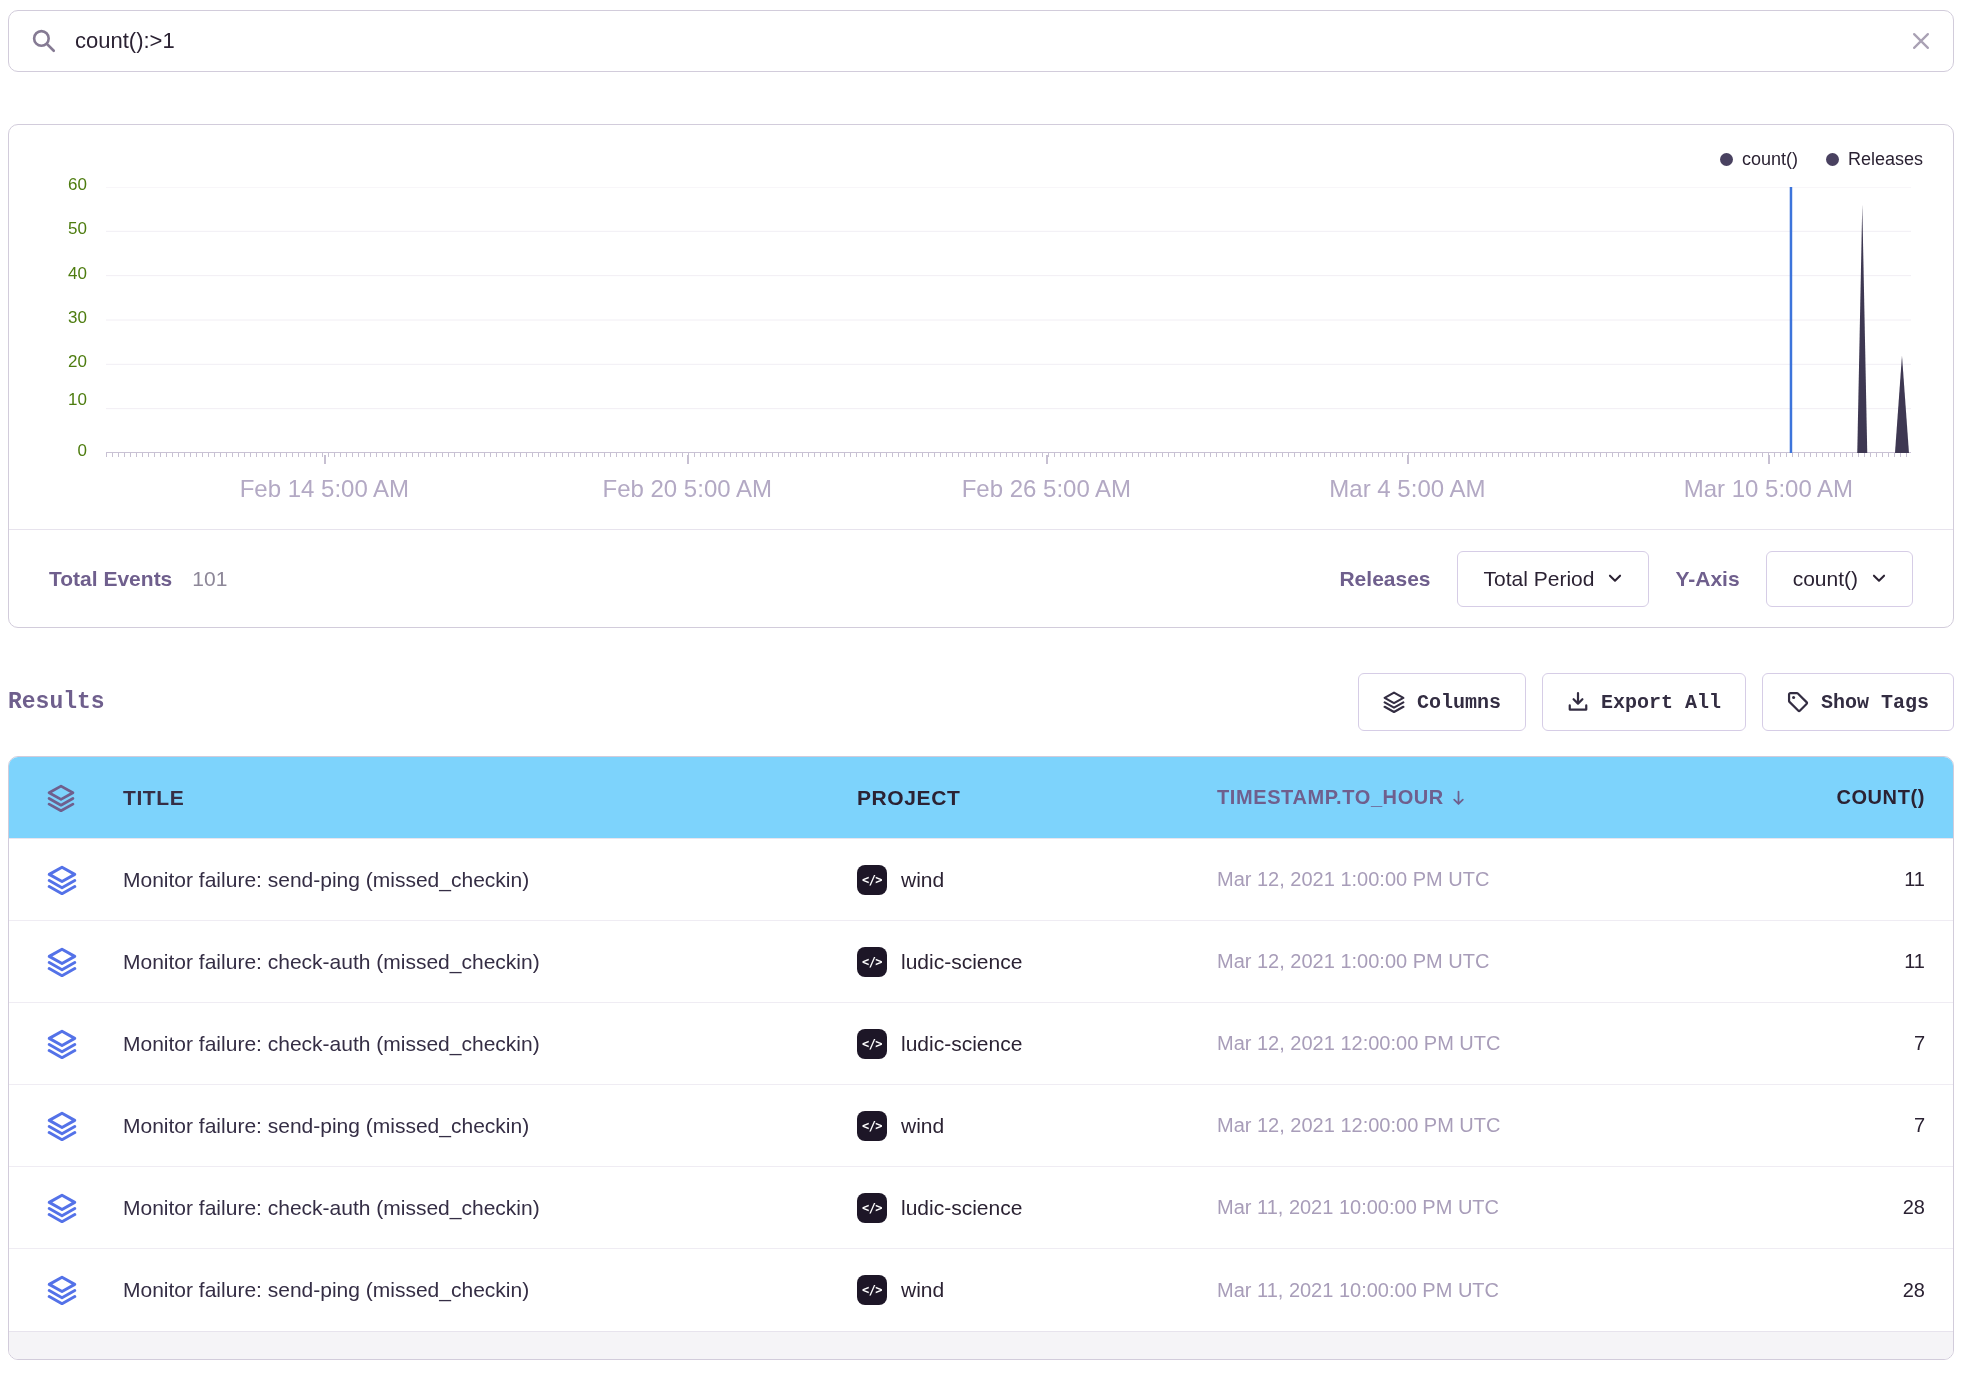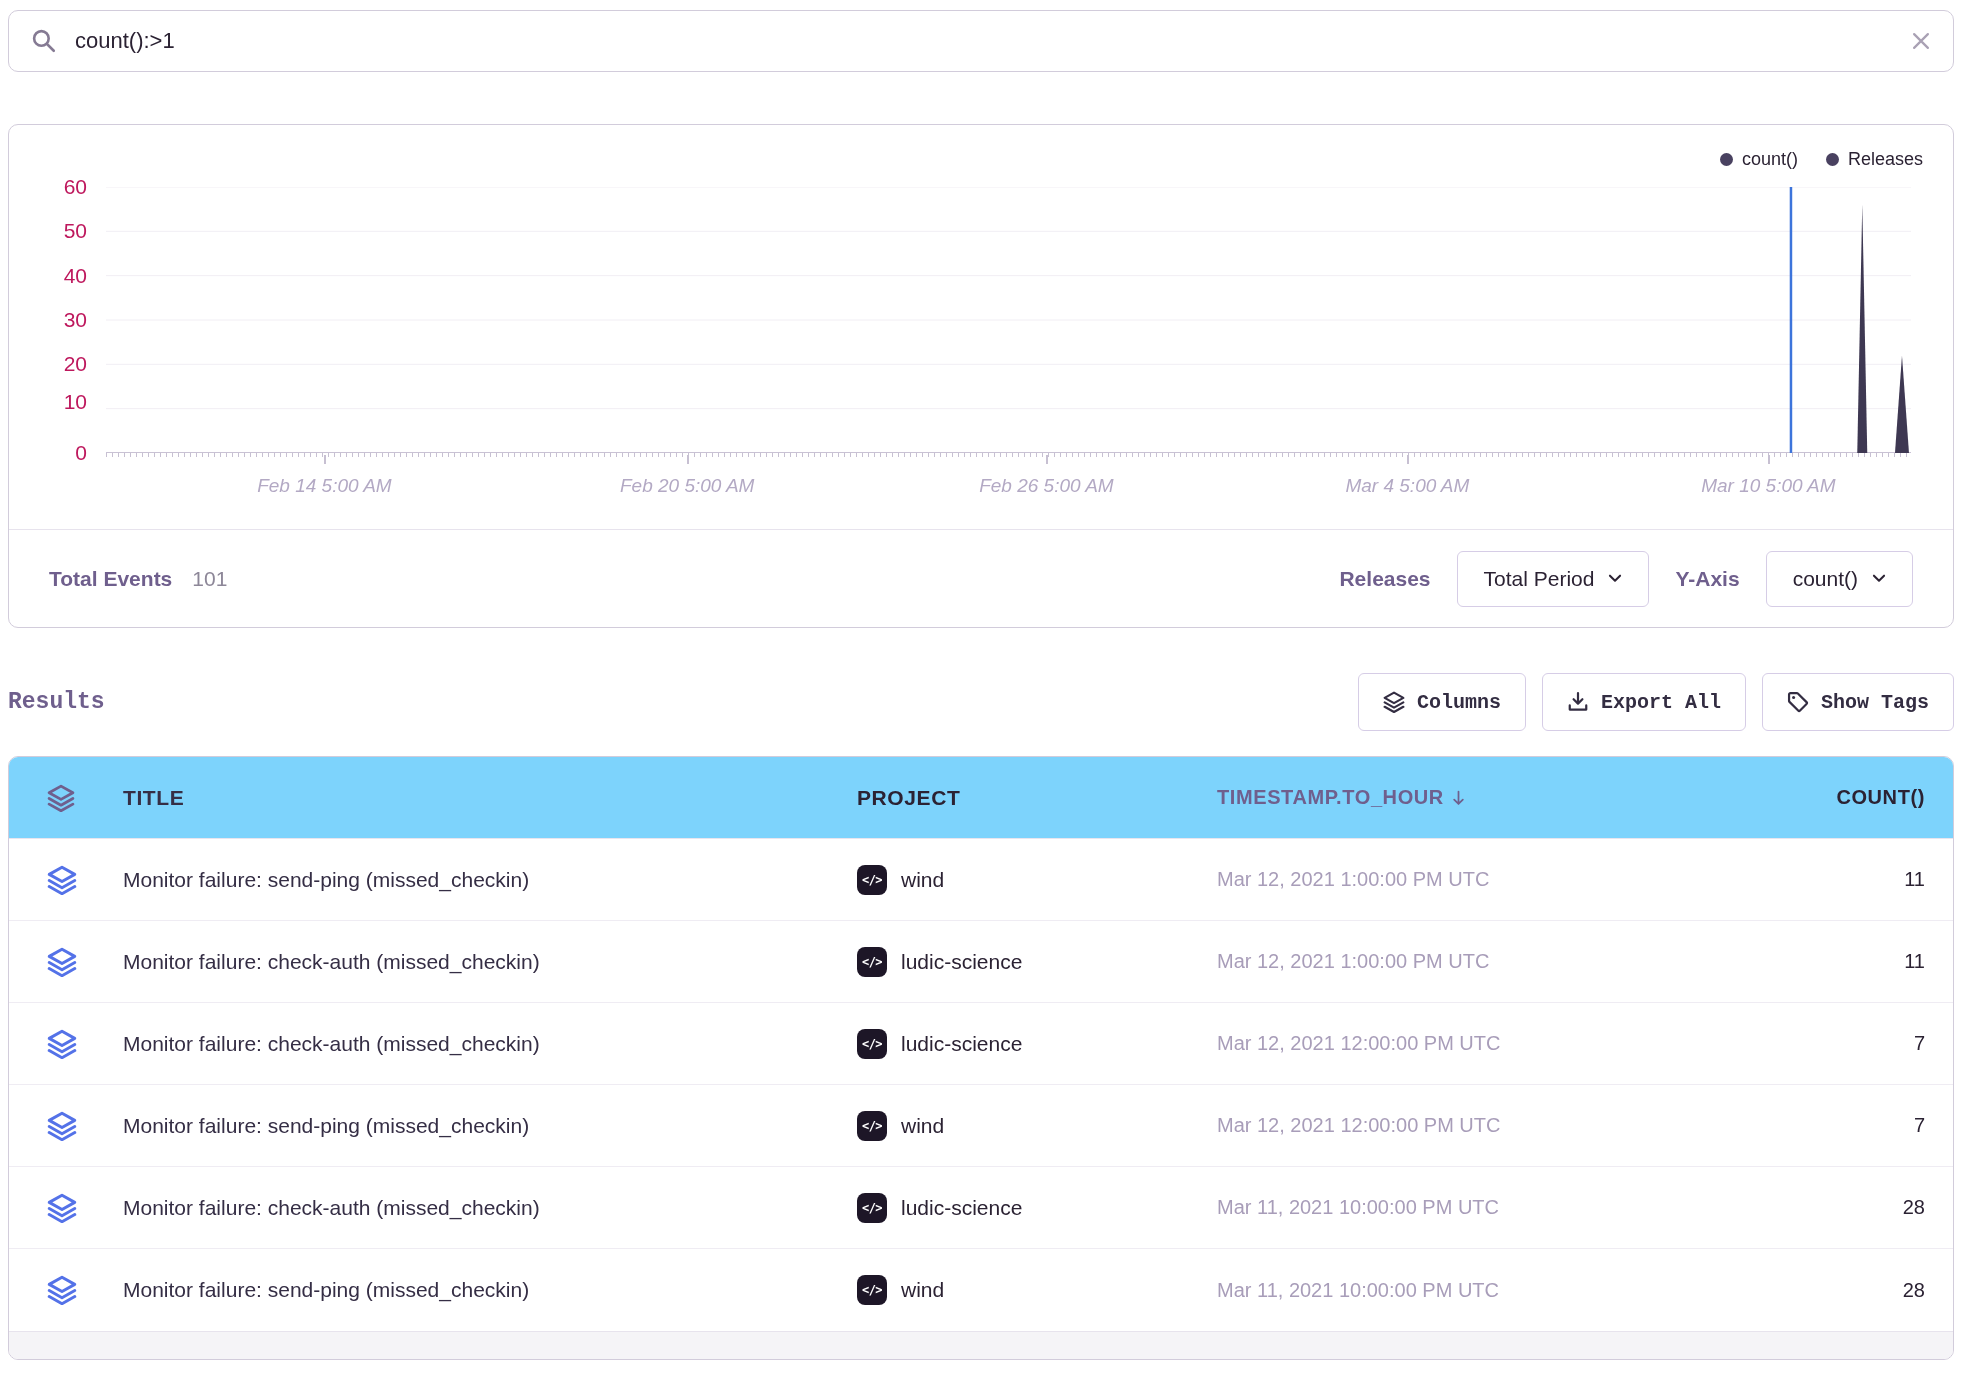--- a/index.html
+++ b/index.html
@@ -15,22 +15,22 @@
   #search-panel { left:8px; top:10px; width:1946px; height:62px; display:flex; align-items:center; padding:0 22px; gap:16px; }
   #search-input { flex:1; border:none; outline:none; background:transparent; font-family:inherit; font-size:22px; color:#2b2233; }
   .icon-btn { border:none; background:none; padding:0; display:flex; align-items:center; cursor:pointer; }
 
   
   #chart-panel { left:8px; top:124px; width:1946px; height:504px; }
   .legend { position:absolute; top:24px; right:30px; display:flex; gap:28px; align-items:center; }
   .legend-item { display:flex; align-items:center; gap:9px; font-size:18px; color:#2b2233; }
   .legend-dot { width:13px; height:13px; border-radius:50%; background:#494160; }
   #plot { position:absolute; left:97px; top:62px; width:1805px; height:266px; }
-  .y-label { position:absolute; left:8px; width:70px; text-align:right; font-size:21px; color:#be185d; }
-  .x-label { position:absolute; top:350px; transform:translateX(-50%); font-size:19px; color:#b3a9c4; white-space:nowrap;font-style:italic; }
+  .y-label { position:absolute; left:8px; width:70px; text-align:right; font-size:17px; color:#4d7c0f; }
+  .x-label { position:absolute; top:350px; transform:translateX(-50%); font-size:24px; color:#b3a9c4; white-space:nowrap; }
   .axis-minor { position:absolute; left:97px; top:328px; width:1805px; height:4px;
     background:repeating-linear-gradient(to right,#c7c0d2 0 1px,transparent 1px 6px); }
   .axis-tick { position:absolute; top:330px; width:2px; height:9px; background:#c7c0d2; }
   .chart-footer { position:absolute; left:0; right:0; top:404px; bottom:0; border-top:1px solid #e7e3ed;
     display:flex; align-items:center; justify-content:space-between; padding:0 40px; }
   .total-events { display:flex; gap:20px; align-items:baseline; font-size:21px; }
   .te-label { font-weight:bold; color:#6f5f8d; }
   .te-value { color:#8d8798; }
   .footer-controls { display:flex; align-items:center; gap:26px; }
   .ctrl-label { font-weight:bold; color:#6f5f8d; font-size:21px; }

